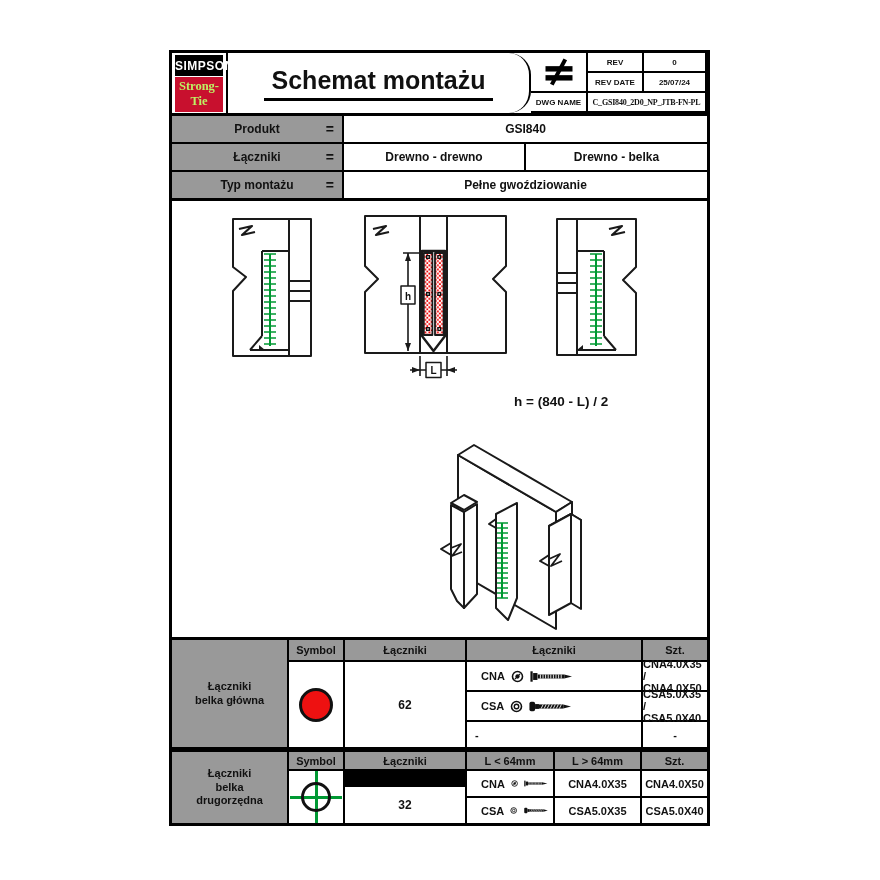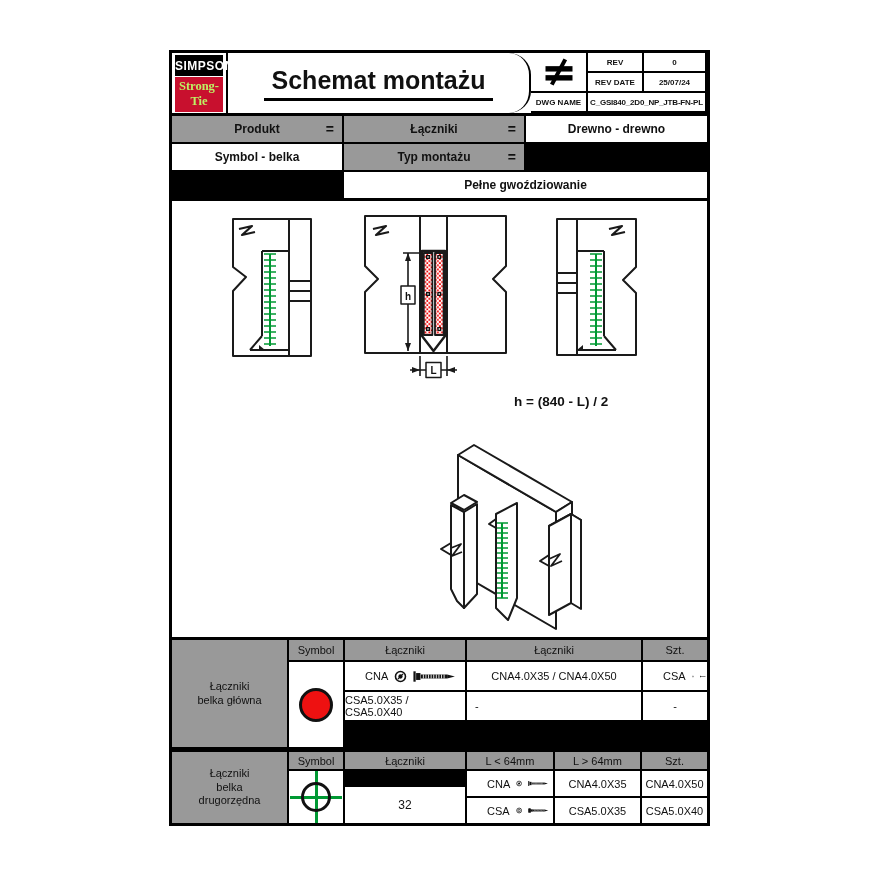--- a/index.html
+++ b/index.html
@@ -16,49 +16,49 @@
   .logo-bot{background:#c8102e;color:#bef264;font-weight:bold;font-size:12.5px;text-align:center;
             font-family:"Liberation Serif", serif;padding:2px 0 3px;}
   .title-cell{flex:1;border-right:2px solid #000;display:flex;align-items:center;justify-content:center;border-radius:22px;}
   .title-cell span{font-size:25px;font-weight:bold;border-bottom:3px solid #000;padding:0 8px 3px;}
   .rev-block{width:176px;display:grid;grid-template-columns:55px 54px 61px;
              grid-template-rows:18px 18px 18px;gap:2px;background:#000;box-sizing:border-box;}
   .rev-block div{background:#fff;display:flex;align-items:center;justify-content:center;
                  font-weight:bold;font-size:8px;overflow:hidden;}
   .neq-cell{grid-row:1/3;grid-column:1;}
   .dwg-label{grid-row:3;grid-column:1;font-size:7px;}
-  .dwg-value{grid-row:3;grid-column:2/4;font-size:6.5px;letter-spacing:-.2px;}
+  .dwg-value{grid-row:3;grid-column:2/4;font-size:6.5px;letter-spacing:-.2px;font-family:Liberation Serif, serif;}
   
   .info{display:grid;grid-template-columns:170px 180px 181px;grid-template-rows:26px 26px 26px;
         gap:2px;background:#000;border-bottom:3px solid #000;flex:0 0 auto;}
   .info .cell{background:#fff;display:flex;align-items:center;justify-content:center;
               font-weight:bold;font-size:12px;}
   .info .lbl{background:#999;position:relative;}
   .info .lbl .eq{position:absolute;right:8px;font-size:14px;}
   .span2{grid-column:2/4;}
   
   .draw{flex:1;position:relative;background:#fff;}
   .draw svg{position:absolute;left:0;top:0;}
   
   .ftable{display:grid;gap:2px;background:#000;flex:0 0 auto;}
   .t1{grid-template-columns:115px 54px 120px 174px 64px;grid-template-rows:20px 28px 28px 25px;
       border-top:3px solid #000;border-bottom:3px solid #000;}
   .t2{grid-template-columns:115px 54px 120px 86px 85px 65px;grid-template-rows:17px 25px 25px;
       border-top:2px solid #000;}
   .ftable div{background:#fff;display:flex;align-items:center;justify-content:center;
-              font-weight:normal;font-size:11px;}
+              font-weight:bold;font-size:11px;}
   .ftable .gray{background:#999;}
   .rowlbl{flex-direction:column;line-height:1.25;}
   .t1 .rowlbl{grid-row:1/5;}
   .t2 .rowlbl{grid-row:1/4;}
   .t1 .sym{grid-row:2/5;}
   .t2 .sym{grid-row:2/4;}
   .t1 .qty{grid-row:2/5;font-size:12px;}
   .t2 .qty{grid-row:2/4;font-size:12px;margin-top:16px;}
-  .fast-cell{justify-content:flex-start !important;gap:6px;padding-left:20px;box-sizing:border-box;}
+  .fast-cell{justify-content:flex-start !important;gap:6px;padding-left:14px;box-sizing:border-box;}
   .dash-left{justify-content:flex-start !important;padding-left:8px;box-sizing:border-box;}
   .red-dot{width:34px;height:34px;border-radius:50%;background:#ee1111;border:3px solid #111;box-sizing:border-box;}
   .cross-wrap{position:relative;width:52px;height:52px;}
   .cross-wrap .gh{position:absolute;left:0;top:24.5px;width:52px;height:3px;background:#009933;}
   .cross-wrap .gv{position:absolute;top:0;left:24.5px;width:3px;height:52px;background:#009933;}
   .cross-wrap .ring{position:absolute;left:11px;top:11px;width:30px;height:30px;border:3.5px solid #111;
                     border-radius:50%;box-sizing:border-box;}
 </style>
 </head>
 <body>
@@ -89,26 +89,27 @@
       <div class="dwg-label">DWG NAME</div>
       <div class="dwg-value">C_GSI840_2D0_NP_JTB-FN-PL</div>
     </div>
   </div>
 
   <div class="info">
     <div class="cell lbl">
       <span>Produkt</span>
       <span class="eq">=</span>
     </div>
+    <div class="cell span2">GSI840</div>
     <div class="cell lbl">
       <span>Łączniki</span>
       <span class="eq">=</span>
     </div>
     <div class="cell">Drewno - drewno</div>
-    <div class="cell">Symbol - belka</div>
+    <div class="cell">Drewno - belka</div>
     <div class="cell lbl">
       <span>Typ montażu</span>
       <span class="eq">=</span>
     </div>
     <div class="cell span2">Pełne gwoździowanie</div>
   </div>
 
   <div class="draw">
     <svg width="535" height="440" viewBox="0 0 535 440">
       <defs>
@@ -259,20 +260,21 @@
         <rect x="11.5" y="4.6" width="28" height="4.8" fill="#111"></rect>
         <path d="M14,9.4l2.4,-4.8M17.5,9.4l2.4,-4.8M21,9.4l2.4,-4.8M24.5,9.4l2.4,-4.8M28,9.4l2.4,-4.8M31.5,9.4l2.4,-4.8M35,9.4l2.4,-4.8" stroke="#fff" stroke-width="1"></path>
         <polygon points="39.5,4.6 48.5,7 39.5,9.4" fill="#111"></polygon>
       </svg>
     </div>
     <div>CSA5.0X35 / CSA5.0X40</div>
 
     <div class="dash-left">-</div>
     <div>-</div>
 
+    <div class="qty">62</div>
   </div>
 
   <div class="ftable t2">
     <div class="gray rowlbl">
       <span>Łączniki</span>
       <span>belka</span>
       <span>drugorzędna</span>
     </div>
     <div class="gray">Symbol</div>
     <div class="gray">Łączniki</div>

